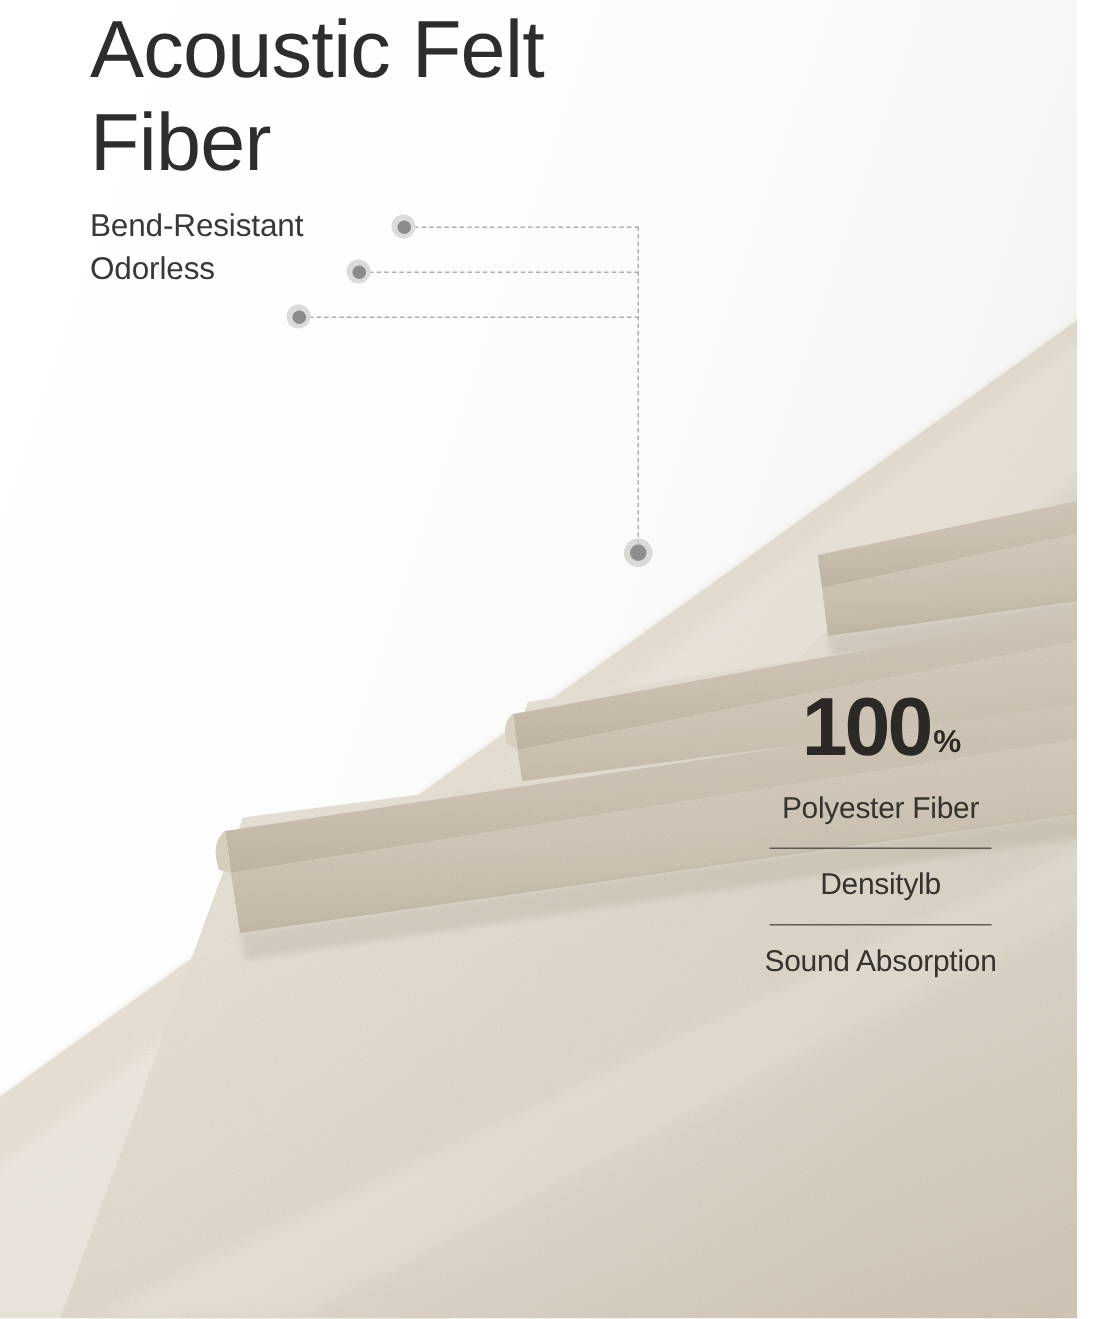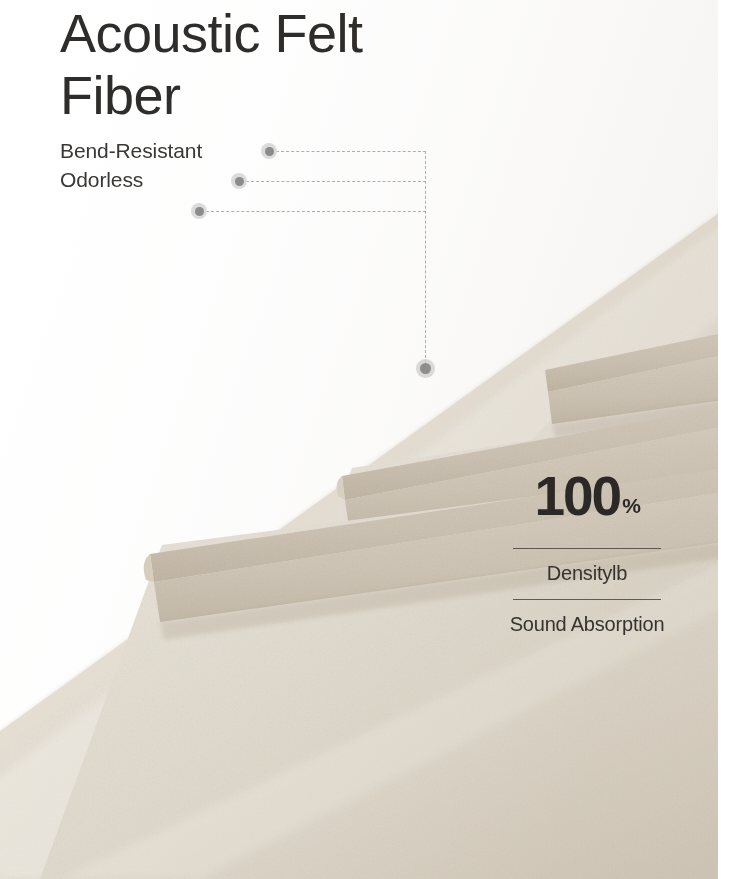--- a/index.html
+++ b/index.html
@@ -158,21 +158,21 @@
     margin-top:2px;
     white-space:nowrap;
   }
   .spec-divider {
     height:0;
     border-top:1px solid #4a453f;
     width:148px;
     margin:13px auto 11px auto;
     opacity:.85;
   }
-  .s1 { margin-top:12px; }
+  .s1 { margin-top:0; }
   .s2 { margin-top:0; }
   .s3 { margin-top:0; }
 </style>
 </head>
 <body>
 
 <div id="stage">
 
   <div class="art">
     <svg viewBox="0 0 737 879" xmlns="http://www.w3.org/2000/svg">
@@ -317,20 +317,21 @@
   <div class="dot" style="left:261px; top:143px;"></div>
   <div class="dot" style="left:231px; top:173px;"></div>
   <div class="dot" style="left:191px; top:203px;"></div>
 
   <div class="specs">
 
     <div class="spec s1">
       <span class="spec-value">
         <span class="pre"></span><span>100</span><span class="unit">%</span>
       </span>
+      <span class="spec-label">Polyester Fiber</span>
     </div>
 
     <div class="spec-divider"></div>
 
     <div class="spec s2">
       <span class="spec-label">Densitylb</span>
     </div>
 
     <div class="spec-divider"></div>
 

